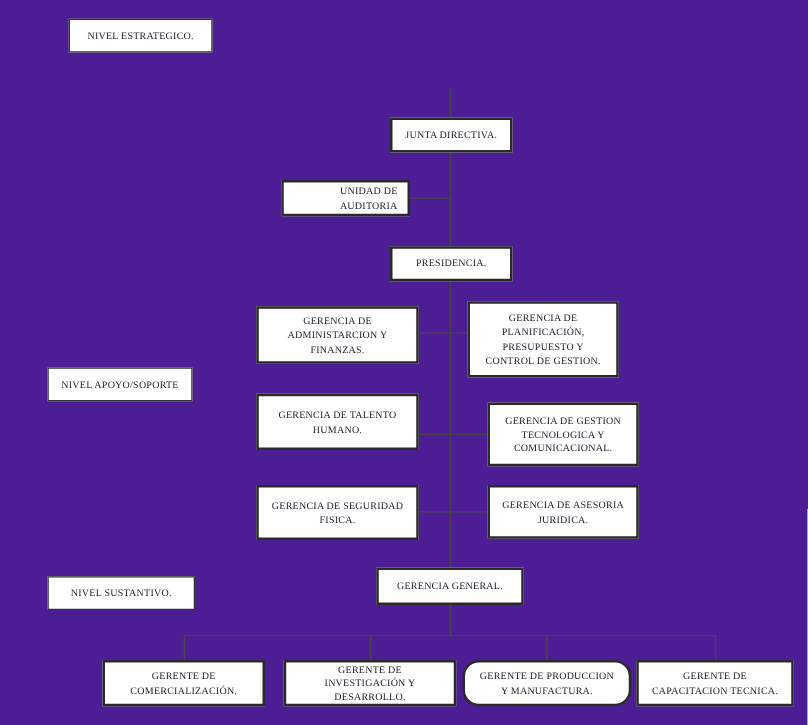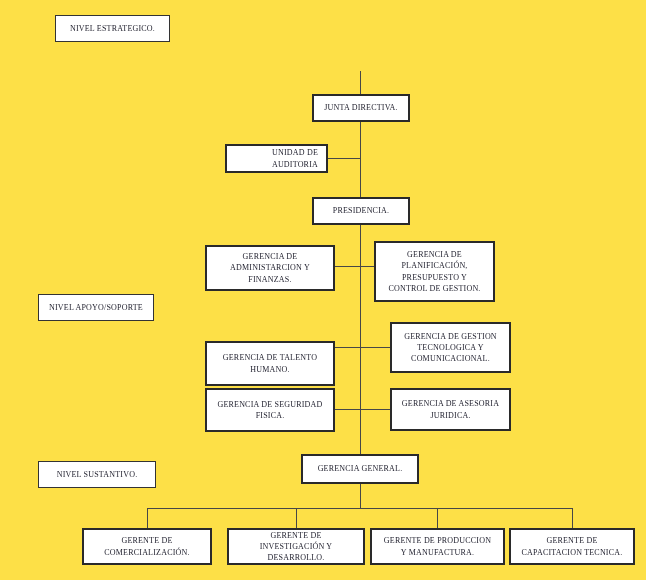--- a/index.html
+++ b/index.html
@@ -1,20 +1,20 @@
 <!DOCTYPE html>
 <html><head>
 <meta charset="utf-8">
 <style>
   html, body { margin: 0; padding: 0; background: #ffffff; }
   .canvas {
     position: relative;
     width: 646px;
     height: 580px;
-    background: #fde047;
+    background: #4c1d95;
     font-family: "Liberation Serif", serif;
     overflow: hidden;
   }
   .node {
     position: absolute;
     box-sizing: border-box;
     border: 2px solid #2a2a2a;
     background: #ffffff;
     display: flex;
     align-items: center;
@@ -61,26 +61,26 @@
   <div class="line" style="left:437px; top:508px; width:1px; height:20px;"></div>
   <div class="line" style="left:572px; top:508px; width:1px; height:20px;"></div>
 
   <div class="node" style="left:312px; top:94px; width:98px; height:28px;">JUNTA DIRECTIVA.</div>
   <div class="node" style="left:225px; top:144px; width:103px; height:29px;text-align:right;">UNIDAD DE AUDITORIA</div>
   <div class="node" style="left:312px; top:197px; width:98px; height:28px;">PRESIDENCIA.</div>
 
   <div class="node" style="left:205px; top:245px; width:130px; height:46px;">GERENCIA DE ADMINISTARCION Y FINANZAS.</div>
   <div class="node" style="left:374px; top:241px; width:121px; height:61px;">GERENCIA DE PLANIFICACIÓN, PRESUPUESTO Y CONTROL DE GESTION.</div>
 
-  <div class="node" style="left:205px; top:341px; width:130px; height:45px;">GERENCIA DE TALENTO HUMANO.</div>
+  <div class="node" style="left:205px; top:315px; width:130px; height:45px;">GERENCIA DE TALENTO HUMANO.</div>
   <div class="node" style="left:390px; top:322px; width:121px; height:51px;">GERENCIA DE GESTION TECNOLOGICA Y COMUNICACIONAL.</div>
 
   <div class="node" style="left:205px; top:388px; width:130px; height:44px;">GERENCIA DE SEGURIDAD FISICA.</div>
   <div class="node" style="left:390px; top:388px; width:121px; height:43px;">GERENCIA DE ASESORIA JURIDICA.</div>
 
   <div class="node" style="left:82px; top:528px; width:130px; height:37px;">GERENTE DE COMERCIALIZACIÓN.</div>
 
   <div class="node" style="left:301px; top:454px; width:118px; height:30px;">GERENCIA GENERAL.</div>
   <div class="node" style="left:227px; top:528px; width:138px; height:37px;">GERENTE DE INVESTIGACIÓN Y DESARROLLO.</div>
-  <div class="node" style="left:370px; top:528px; width:135px; height:37px;">GERENTE DE PRODUCCION Y MANUFACTURA.</div>
+  <div class="node" style="left:370px; top:528px; width:135px; height:37px;border-radius:13px;">GERENTE DE PRODUCCION Y MANUFACTURA.</div>
   <div class="node" style="left:509px; top:528px; width:126px; height:37px;">GERENTE DE CAPACITACION TECNICA.</div>
 
 </div>
 
 </body></html>

